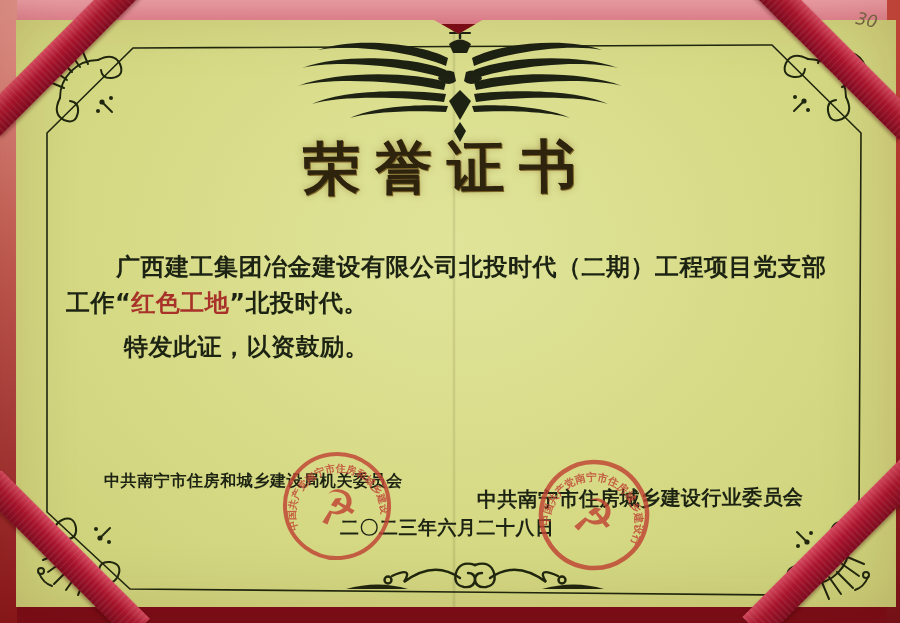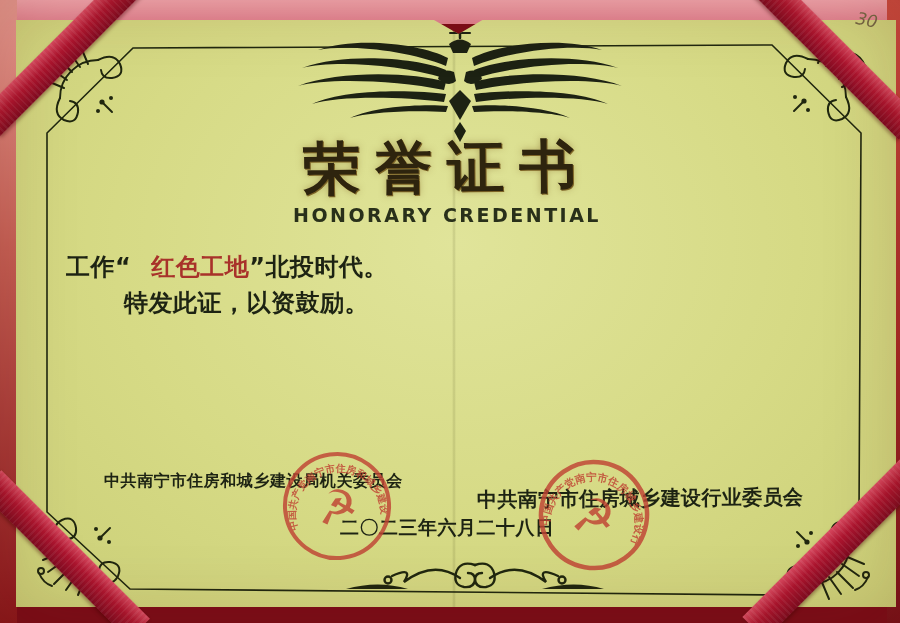--- a/index.html
+++ b/index.html
@@ -36,22 +36,22 @@
     transform:rotate(-.6deg);
   }
   .subtitle{
     left:0;right:18px;top:184px;text-align:center;
     font-weight:700;font-size:19px;letter-spacing:2.5px;color:#29301a;
   }
   .bodyblock{left:50px;top:229px;width:782px;font-weight:700;font-size:24px;
     letter-spacing:.5px;line-height:36px;}
   .line{white-space:nowrap;}
   .indent1{text-indent:50px;}
-  .indent2{text-indent:58px;}
-  .red{color:#a8322a;margin-left:20px;}
+  .indent2{text-indent:58px;margin-top:8px;}
+  .red{color:#a8322a;}
   .issuer-left{left:88px;top:451px;font-weight:700;font-size:16px;letter-spacing:.6px;white-space:nowrap;}
   .issuer-right{left:461px;top:465px;font-weight:700;font-size:20px;letter-spacing:.4px;white-space:nowrap;transform:rotate(-.5deg);}
   .dateline{left:324px;top:495px;font-weight:700;font-size:19px;letter-spacing:.5px;white-space:nowrap;}
   .seal{position:absolute;z-index:7;opacity:.82;}
   .seal-left{left:246px;top:411px;transform:rotate(-8deg);}
   .seal-right{left:503px;top:420px;transform:rotate(10deg);}
   .ribbon{position:absolute;height:30px;z-index:30;
     background:
       repeating-linear-gradient(90deg,rgba(255,255,255,.06) 0 2px,rgba(0,0,0,0) 2px 5px),
       linear-gradient(#d84a60,#ad152f 45%,#7e0b20);
@@ -132,23 +132,23 @@
         <path d="M444,558 C424,544 404,550 388,562 Q398,546 376,556"></path>
         <path d="M474,558 C494,544 514,550 530,562 Q520,546 542,556"></path>
         <circle cx="372" cy="560" r="3.5"></circle>
         <circle cx="546" cy="560" r="3.5"></circle>
         <path d="M330,569 q32,-9 62,0 z" fill="#20270f" stroke="none"></path>
         <path d="M526,569 q32,-9 62,0 z" fill="#20270f" stroke="none"></path>
       </g>
     </svg>
 
     <div class="txt title">荣誉证书</div>
-    <div class="txt subtitle">HONORARY CREDENTIAL</div>
 
     <div class="txt bodyblock">
+      <div class="line indent1">广西建工集团冶金建设有限公司北投时代（二期）工程项目党支部</div>
       <div class="line"><span>工作“</span><span class="red">红色工地</span><span>”北投时代。</span></div>
       <div class="line indent2">特发此证，以资鼓励。</div>
     </div>
 
     <div class="txt issuer-left">中共南宁市住房和城乡建设局机关委员会</div>
     <div class="txt issuer-right">中共南宁市住房城乡建设行业委员会</div>
     <div class="txt dateline">二〇二三年六月二十八日</div>
 
     <svg class="seal seal-left" width="150" height="150" viewBox="0 0 150 150">
       <defs>

